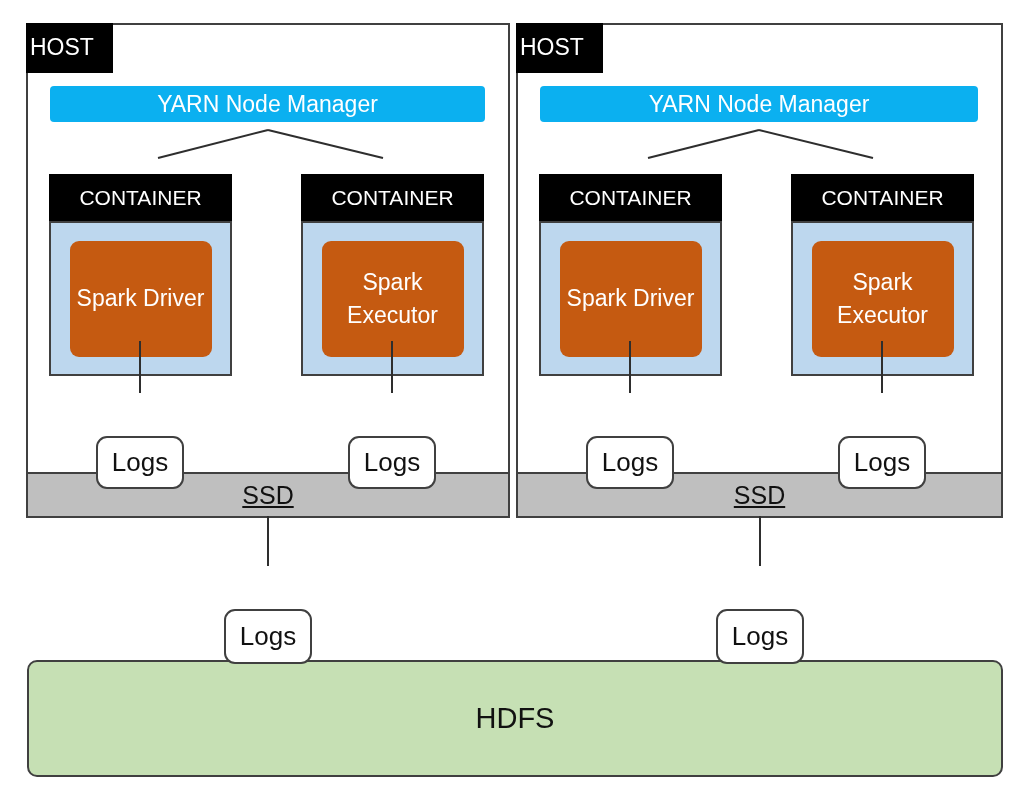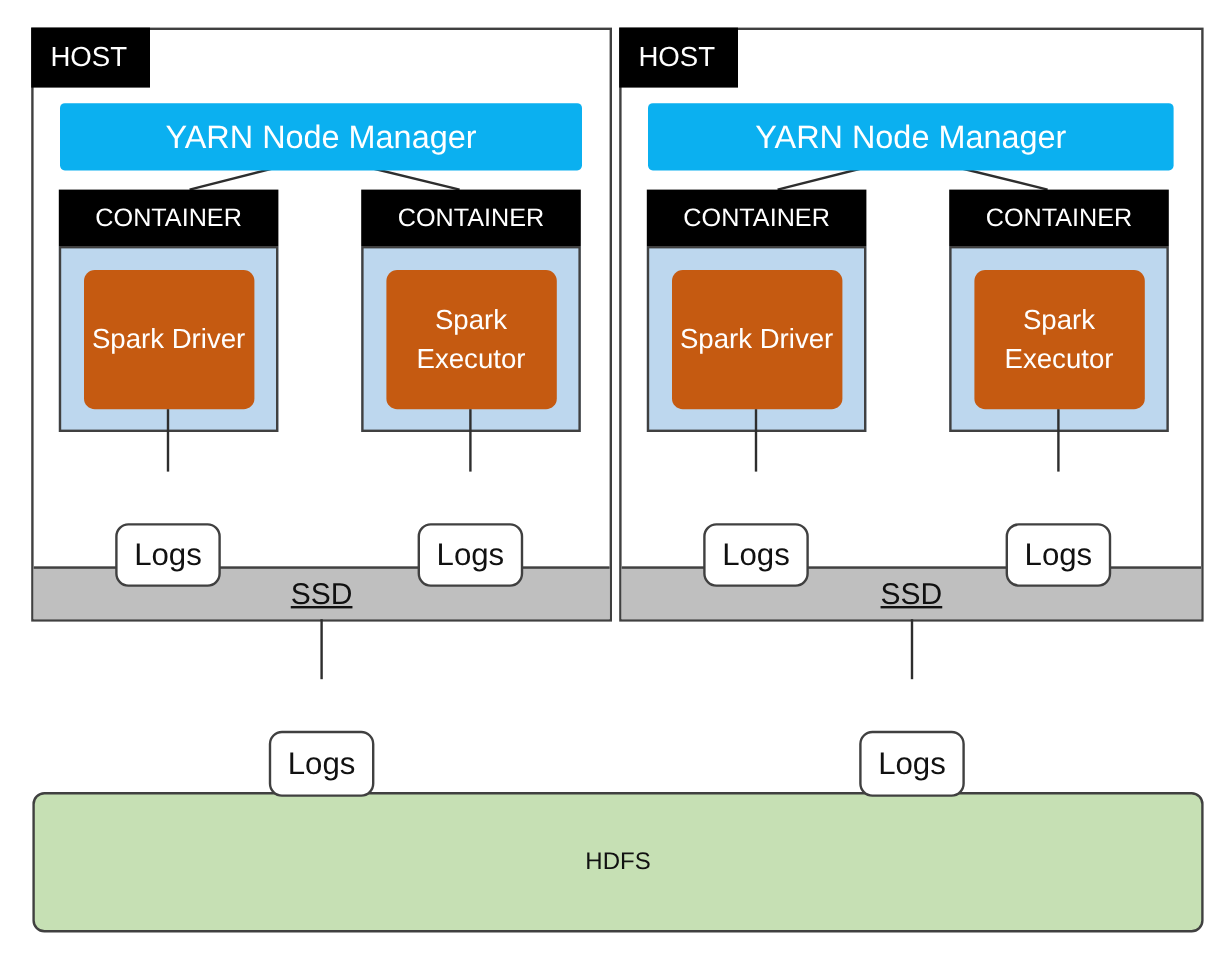--- a/index.html
+++ b/index.html
@@ -9,27 +9,27 @@
   
   .host{position:absolute;top:23px;height:495px;background:#fff;
         border:2px solid var(--border_dark);box-sizing:border-box;}
   .host.h0{left:26px;width:484px;}
   .host.h1{left:516px;width:487px;}
 
   .fanout{position:absolute;left:0;top:0;z-index:1;}
 
   .host-label{position:absolute;left:-2px;top:-2px;z-index:4;
         background:var(--box_black);color:#fff;font-size:23px;line-height:1;
-        padding:13px 19px 14px 16px;}
+        padding:13px 19px 14px 4px;}
 
-  .yarn{position:absolute;left:22px;right:23px;top:61px;height:56px;z-index:2;
-        background:var(--yarn_blue);border-radius:4px;color:#fff;font-size:27px;
+  .yarn{position:absolute;left:22px;right:23px;top:61px;height:36px;z-index:2;
+        background:var(--yarn_blue);border-radius:4px;color:#fff;font-size:23px;
         display:flex;align-items:center;justify-content:center;}
 
-  .container-box{position:absolute;top:133px;width:183px;z-index:2;box-sizing:border-box;}
+  .container-box{position:absolute;top:149px;width:183px;z-index:2;box-sizing:border-box;}
   .container-box.c0{left:21px;}
   .container-box.c1{left:273px;}
   .container-header{height:47px;background:var(--box_black);color:#fff;font-size:21px;
         display:flex;align-items:center;justify-content:center;}
   .container-body{height:155px;background:var(--container_fill);
         border:2px solid var(--border_dark);box-sizing:border-box;
         display:flex;align-items:center;justify-content:center;}
   .process{width:142px;height:116px;background:var(--process_orange);border-radius:9px;
         color:#fff;font-size:23px;line-height:1.4;text-align:center;z-index:3;
         display:flex;align-items:center;justify-content:center;}
@@ -71,21 +71,21 @@
   .logs.mid.m1{left:716px;}
   .vline.logs-hdfs{top:620px;height:32px;}
   .vline.logs-hdfs.m0{left:267px;}
   .vline.logs-hdfs.m1{left:759px;}
   .chev.hdfs-arrow{top:645px;}
   .chev.hdfs-arrow.m0{left:261px;}
   .chev.hdfs-arrow.m1{left:753px;}
 
   .hdfs{position:absolute;left:27px;top:660px;width:976px;height:117px;z-index:2;
         background:var(--hdfs_green);border:2px solid var(--border_dark);
-        border-radius:10px;box-sizing:border-box;color:#111;font-size:20px;
+        border-radius:10px;box-sizing:border-box;color:#111;font-size:29px;
         display:flex;align-items:center;justify-content:center;}
 </style>
 </head>
 <body>
 
 <div id="canvas">
 
   <div class="host h0">
     <svg class="fanout" width="480" height="140" viewBox="0 0 480 140">
       <line x1="240" y1="105" x2="130" y2="133" stroke="#2E2E2E" stroke-width="2"></line>

